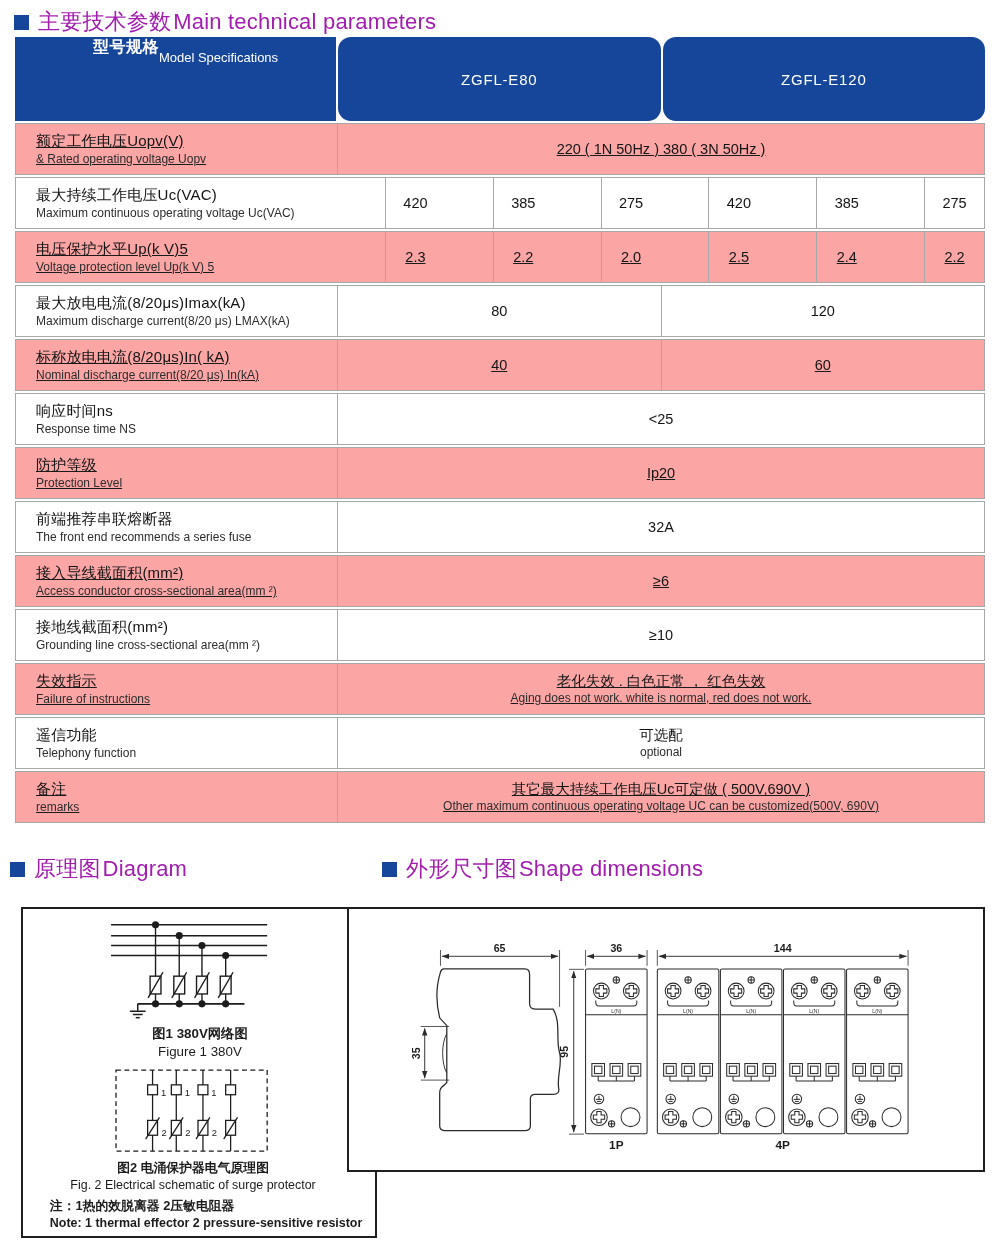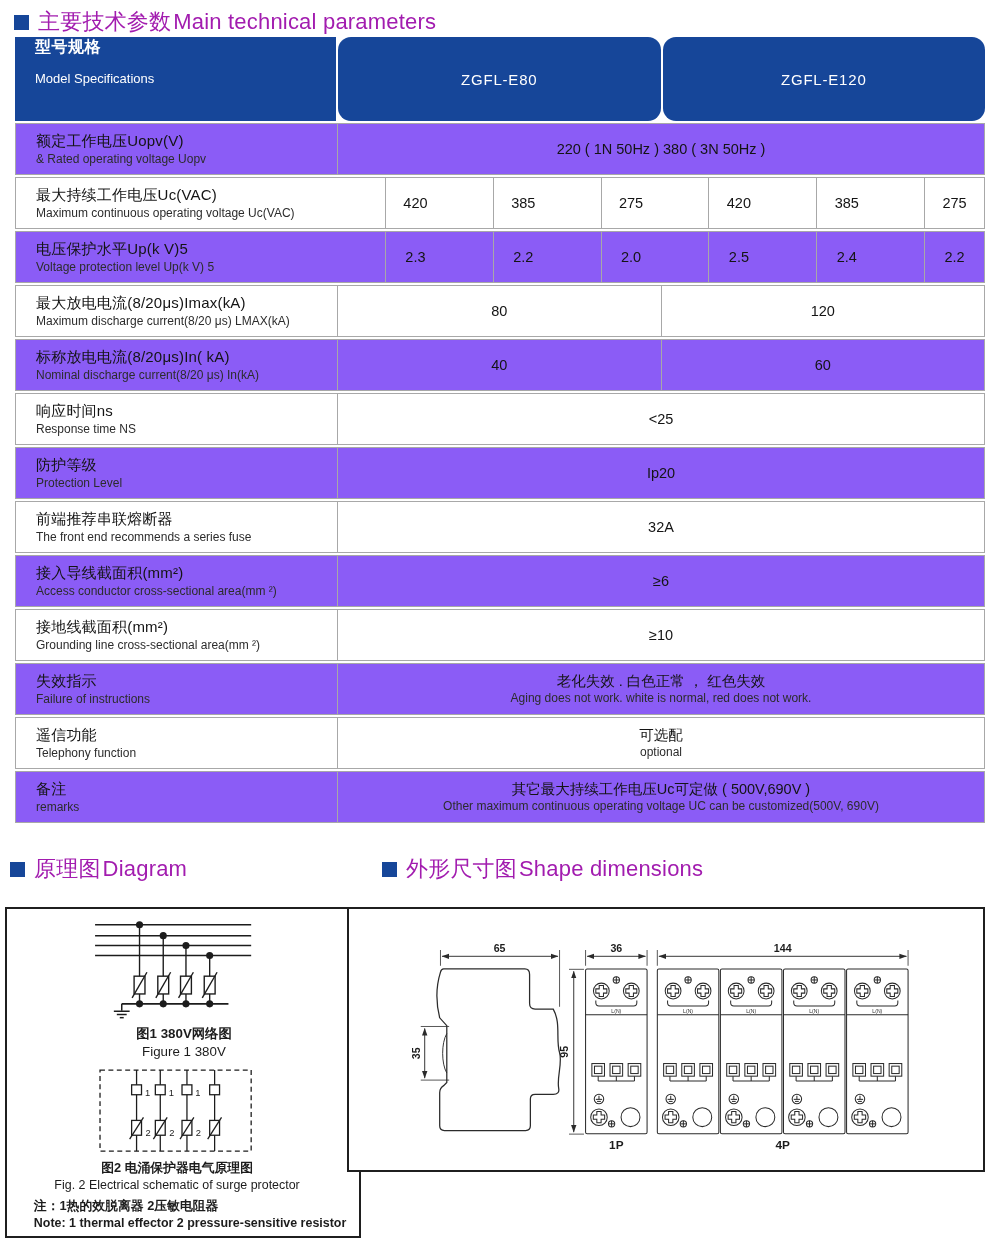--- a/index.html
+++ b/index.html
@@ -10,39 +10,39 @@
   }
   .section-title{position:absolute;display:flex;align-items:center;gap:9px;}
   .sq{width:15px;height:15px;background:#164699;flex:0 0 auto;}
   .st-text{font-size:22px;color:#a21caf;letter-spacing:.2px;white-space:nowrap;}
   .st-text .en{margin-left:2px;}
 
   
   #spec-table{position:absolute;left:15px;top:37px;width:970px;}
   .thead{display:grid;grid-template-columns:321px 1fr 1fr;column-gap:2px;height:84px;}
   .thcell{background:#164699;color:#fff;display:flex;box-sizing:border-box;}
-  .th-label{flex-direction:column;padding-left:20px;}
+  .th-label{justify-content:center;padding-left:20px;}
   .th-label .cn{font-size:16px;font-weight:600;letter-spacing:.5px;}
   .th-label .en{font-size:13px;margin-top:13px;}
   .th-model{align-items:center;justify-content:center;font-size:15px;letter-spacing:.8px;border-radius:13px;}
   .trow{display:grid;height:52px;margin-top:2px;border:1px solid #a8a8a8;box-sizing:border-box;background:#fff;}
-  .trow.gray{background:#8b5cf6;}
+  .trow.gray{background:#fca5a5;text-decoration:underline;}
   .trow[data-layout="1"]{grid-template-columns:321px 1fr;}
   .trow[data-layout="2"]{grid-template-columns:321px repeat(2,1fr);}
   .trow[data-layout="6"]{grid-template-columns:321px repeat(6,1fr);gap:48px;}
   .rlabel{display:flex;flex-direction:column;justify-content:center;padding-left:20px;box-sizing:border-box;}
   .rlabel .cn{font-size:15px;color:#141414;letter-spacing:.2px;white-space:nowrap;}
   .rlabel .en{font-size:12px;color:#2c2c2c;margin-top:1px;white-space:nowrap;}
   .vcell{border-left:1px solid #a8a8a8;display:flex;flex-direction:column;align-items:center;justify-content:center;
          font-size:14.5px;color:#141414;text-align:center;box-sizing:border-box;line-height:1.25;}
   .vcell .en2{font-size:12px;color:#2c2c2c;}
 
   
   .figbox{position:absolute;border:2px solid #1f1f1f;background:#fff;box-sizing:border-box;}
-  #diagram-box{left:5px;top:907px;width:356px;height:331px;}
+  #diagram-box{left:21px;top:907px;width:356px;height:331px;}
   #dims-box{left:347px;top:907px;width:638px;height:265px;}
   .figbox svg{display:block;width:100%;height:100%;}
   svg text{font-family:"Liberation Sans","DejaVu Sans",sans-serif;}
 </style>
 </head>
 <body>
 
 <div class="section-title" style="left:14px;top:7px;">
   <span class="sq"></span>
   <span class="st-text"><span class="cn">主要技术参数</span><span class="en">Main technical parameters</span></span>

